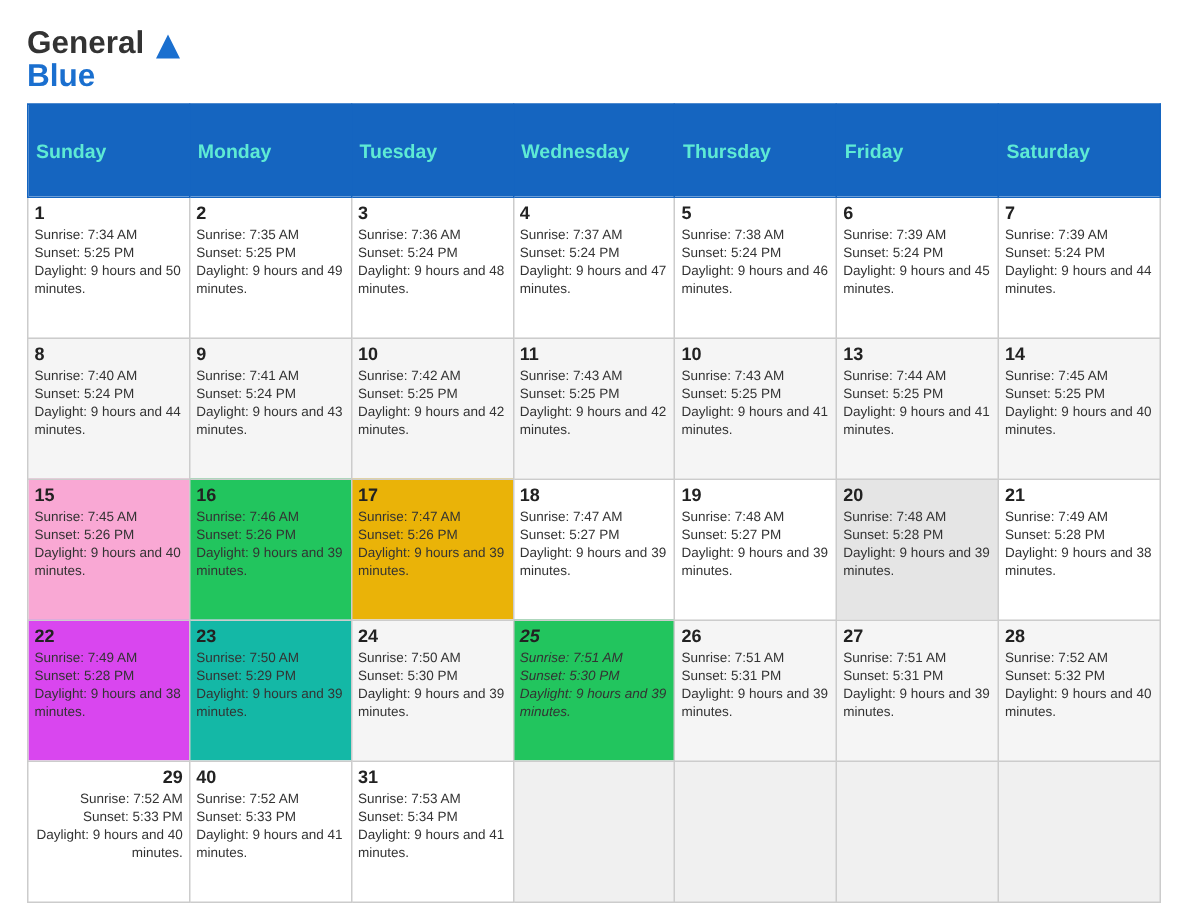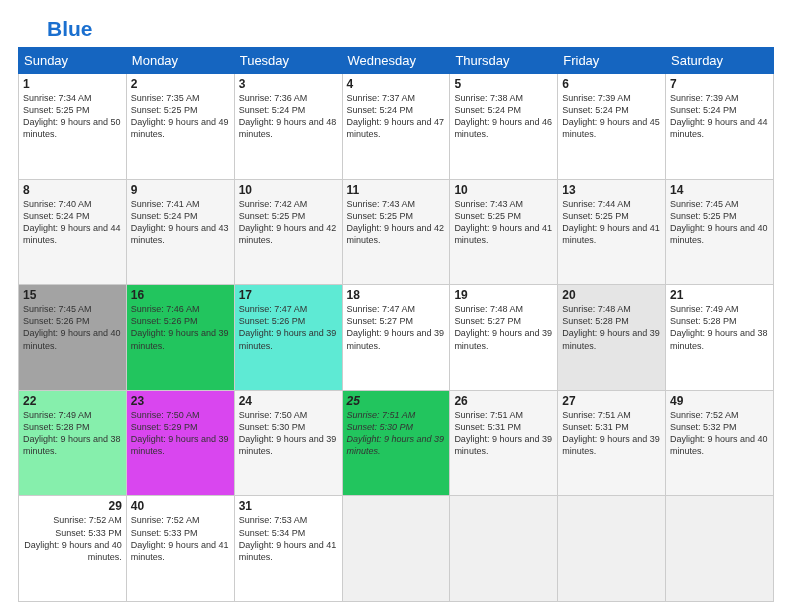--- a/index.html
+++ b/index.html
@@ -38,25 +38,25 @@
       margin-top: 2px;
     }
     .calendar {
       flex: 1;
       border-collapse: collapse;
       width: 100%;
       table-layout: fixed;
     }
     .calendar th {
       background-color: #1565c0;
-      color: #ffffff;
+      color: #5eead4;
       text-align: left;
-      padding: 5px 5px;
+      padding: 23px 5px;
       font-size: 13px;
-      font-weight: normal;
+      font-weight: bold;
       border: 1px solid #1565c0;
     }
     .calendar td {
       border: 1px solid #ccc;
       vertical-align: top;
       padding: 3px 4px;
       font-size: 9.5px;
       color: #333;
       background: #fff;
     }
@@ -91,22 +91,28 @@
     .logo-line1 { line-height: 1; }
     .logo-line2 { line-height: 1; }
   </style>
 </head>
 <body>
 
 <div class="page">
   <div class="header">
     <div class="logo-wrapper">
       <div>
+        <div class="logo-line1">
+          <span style="font-size:21px;font-weight:bold;color:#333;">General</span>
+          <svg width="18" height="18" viewBox="0 0 18 18" style="display:inline-block;vertical-align:middle;margin-left:2px;">
+            <polygon points="9,1 17,17 1,17" fill="#1a6fcf"></polygon>
+          </svg>
+        </div>
         <div class="logo-line2">
-          <span style="font-size:21px;font-weight:bold;color:#1a6fcf;margin-left:29px;">Blue</span>
+          <span style="font-size:21px;font-weight:bold;color:#1a6fcf;">Blue</span>
         </div>
       </div>
     </div>
     <div class="title-block">
       <div class="month-title"></div>
       <div class="location"></div>
     </div>
   </div>
 
   <table class="calendar">
@@ -135,36 +141,36 @@
         <tr>
           <td style="background: rgb(245, 245, 245);"><span class="day-num">8</span><span class="cell-info">Sunrise: 7:40 AM<br>Sunset: 5:24 PM<br>Daylight: 9 hours and 44 minutes.</span></td>
           <td style="background: rgb(245, 245, 245);"><span class="day-num">9</span><span class="cell-info">Sunrise: 7:41 AM<br>Sunset: 5:24 PM<br>Daylight: 9 hours and 43 minutes.</span></td>
           <td style="background: rgb(245, 245, 245);"><span class="day-num">10</span><span class="cell-info">Sunrise: 7:42 AM<br>Sunset: 5:25 PM<br>Daylight: 9 hours and 42 minutes.</span></td>
           <td style="background: rgb(245, 245, 245);"><span class="day-num">11</span><span class="cell-info">Sunrise: 7:43 AM<br>Sunset: 5:25 PM<br>Daylight: 9 hours and 42 minutes.</span></td>
           <td style="background: rgb(245, 245, 245);"><span class="day-num">10</span><span class="cell-info">Sunrise: 7:43 AM<br>Sunset: 5:25 PM<br>Daylight: 9 hours and 41 minutes.</span></td>
           <td style="background: rgb(245, 245, 245);"><span class="day-num">13</span><span class="cell-info">Sunrise: 7:44 AM<br>Sunset: 5:25 PM<br>Daylight: 9 hours and 41 minutes.</span></td>
           <td style="background: rgb(245, 245, 245);"><span class="day-num">14</span><span class="cell-info">Sunrise: 7:45 AM<br>Sunset: 5:25 PM<br>Daylight: 9 hours and 40 minutes.</span></td>
         </tr>
         <tr>
-          <td style="background: #a3a3a3;"><span class="day-num">15</span><span class="cell-info">Sunrise: 7:45 AM<br>Sunset: 5:26 PM<br>Daylight: 9 hours and 40 minutes.</span></td>
+          <td style="background: #f9a8d4;"><span class="day-num">15</span><span class="cell-info">Sunrise: 7:45 AM<br>Sunset: 5:26 PM<br>Daylight: 9 hours and 40 minutes.</span></td>
           <td style="background: #22c55e;"><span class="day-num">16</span><span class="cell-info">Sunrise: 7:46 AM<br>Sunset: 5:26 PM<br>Daylight: 9 hours and 39 minutes.</span></td>
-          <td style="background: #5eead4;"><span class="day-num">17</span><span class="cell-info">Sunrise: 7:47 AM<br>Sunset: 5:26 PM<br>Daylight: 9 hours and 39 minutes.</span></td>
+          <td style="background: #eab308;"><span class="day-num">17</span><span class="cell-info">Sunrise: 7:47 AM<br>Sunset: 5:26 PM<br>Daylight: 9 hours and 39 minutes.</span></td>
           <td style="background: rgb(255, 255, 255);"><span class="day-num">18</span><span class="cell-info">Sunrise: 7:47 AM<br>Sunset: 5:27 PM<br>Daylight: 9 hours and 39 minutes.</span></td>
           <td style="background: rgb(255, 255, 255);"><span class="day-num">19</span><span class="cell-info">Sunrise: 7:48 AM<br>Sunset: 5:27 PM<br>Daylight: 9 hours and 39 minutes.</span></td>
           <td style="background: #e5e5e5;"><span class="day-num">20</span><span class="cell-info">Sunrise: 7:48 AM<br>Sunset: 5:28 PM<br>Daylight: 9 hours and 39 minutes.</span></td>
           <td style="background: rgb(255, 255, 255);"><span class="day-num">21</span><span class="cell-info">Sunrise: 7:49 AM<br>Sunset: 5:28 PM<br>Daylight: 9 hours and 38 minutes.</span></td>
         </tr>
         <tr>
-          <td style="background: #86efac; margin-top: 24px;"><span class="day-num">22</span><span class="cell-info">Sunrise: 7:49 AM<br>Sunset: 5:28 PM<br>Daylight: 9 hours and 38 minutes.</span></td>
-          <td style="background: #d946ef;"><span class="day-num">23</span><span class="cell-info">Sunrise: 7:50 AM<br>Sunset: 5:29 PM<br>Daylight: 9 hours and 39 minutes.</span></td>
+          <td style="background: #d946ef; margin-top: 24px;"><span class="day-num">22</span><span class="cell-info">Sunrise: 7:49 AM<br>Sunset: 5:28 PM<br>Daylight: 9 hours and 38 minutes.</span></td>
+          <td style="background: #14b8a6;"><span class="day-num">23</span><span class="cell-info">Sunrise: 7:50 AM<br>Sunset: 5:29 PM<br>Daylight: 9 hours and 39 minutes.</span></td>
           <td style="background: rgb(245, 245, 245);"><span class="day-num">24</span><span class="cell-info">Sunrise: 7:50 AM<br>Sunset: 5:30 PM<br>Daylight: 9 hours and 39 minutes.</span></td>
           <td style="background: #22c55e; font-style: italic;"><span class="day-num">25</span><span class="cell-info">Sunrise: 7:51 AM<br>Sunset: 5:30 PM<br>Daylight: 9 hours and 39 minutes.</span></td>
           <td style="background: rgb(245, 245, 245);"><span class="day-num">26</span><span class="cell-info">Sunrise: 7:51 AM<br>Sunset: 5:31 PM<br>Daylight: 9 hours and 39 minutes.</span></td>
           <td style="background: rgb(245, 245, 245);"><span class="day-num">27</span><span class="cell-info">Sunrise: 7:51 AM<br>Sunset: 5:31 PM<br>Daylight: 9 hours and 39 minutes.</span></td>
-          <td style="background: rgb(245, 245, 245);"><span class="day-num">49</span><span class="cell-info">Sunrise: 7:52 AM<br>Sunset: 5:32 PM<br>Daylight: 9 hours and 40 minutes.</span></td>
+          <td style="background: rgb(245, 245, 245);"><span class="day-num">28</span><span class="cell-info">Sunrise: 7:52 AM<br>Sunset: 5:32 PM<br>Daylight: 9 hours and 40 minutes.</span></td>
         </tr>
         <tr>
           <td style="background: rgb(255, 255, 255); text-align: right;"><span class="day-num">29</span><span class="cell-info">Sunrise: 7:52 AM<br>Sunset: 5:33 PM<br>Daylight: 9 hours and 40 minutes.</span></td>
           <td style="background: rgb(255, 255, 255);"><span class="day-num">40</span><span class="cell-info">Sunrise: 7:52 AM<br>Sunset: 5:33 PM<br>Daylight: 9 hours and 41 minutes.</span></td>
           <td style="background: rgb(255, 255, 255);"><span class="day-num">31</span><span class="cell-info">Sunrise: 7:53 AM<br>Sunset: 5:34 PM<br>Daylight: 9 hours and 41 minutes.</span></td>
           <td class="empty-cell" style="background: rgb(240, 240, 240);"></td>
           <td class="empty-cell" style="background: rgb(240, 240, 240);"></td>
           <td class="empty-cell" style="background: rgb(240, 240, 240);"></td>
           <td class="empty-cell" style="background: rgb(240, 240, 240);"></td>
         </tr>

